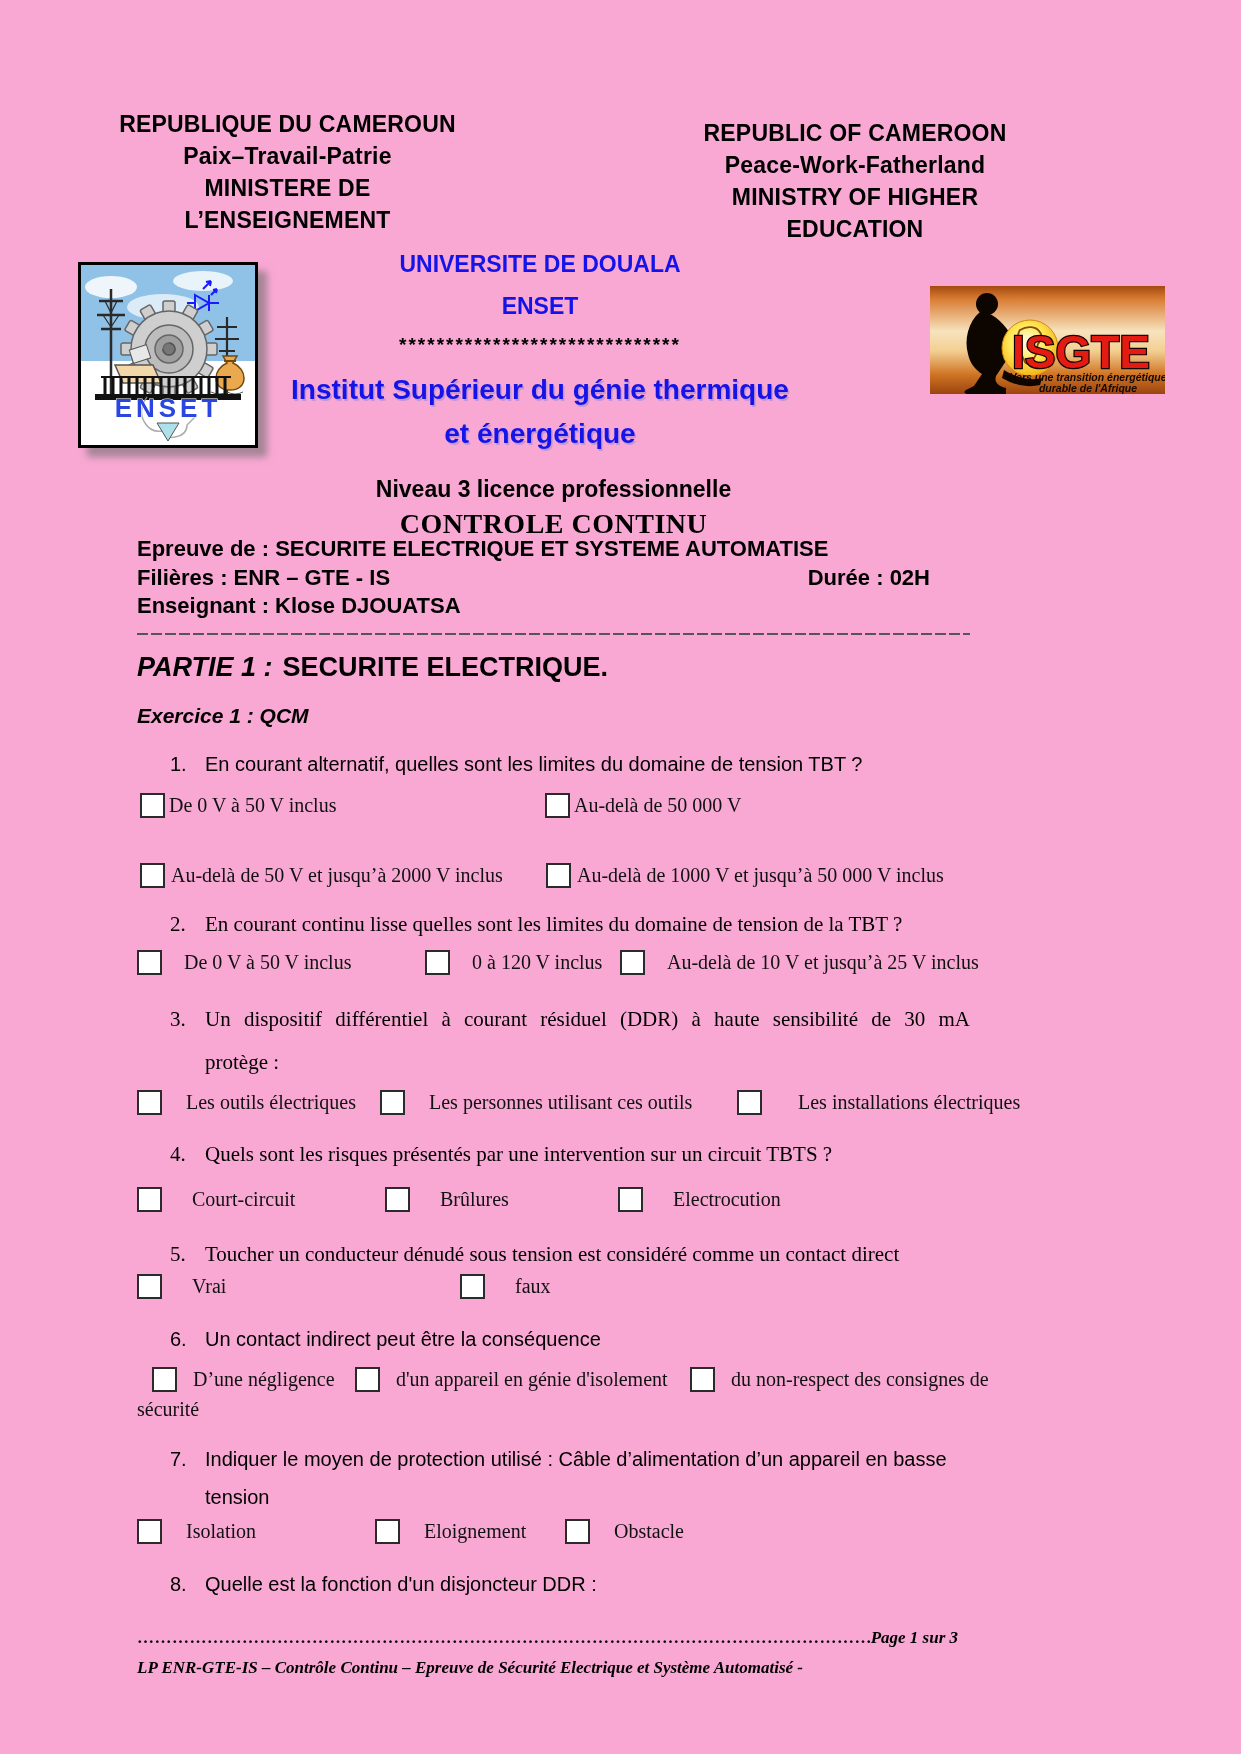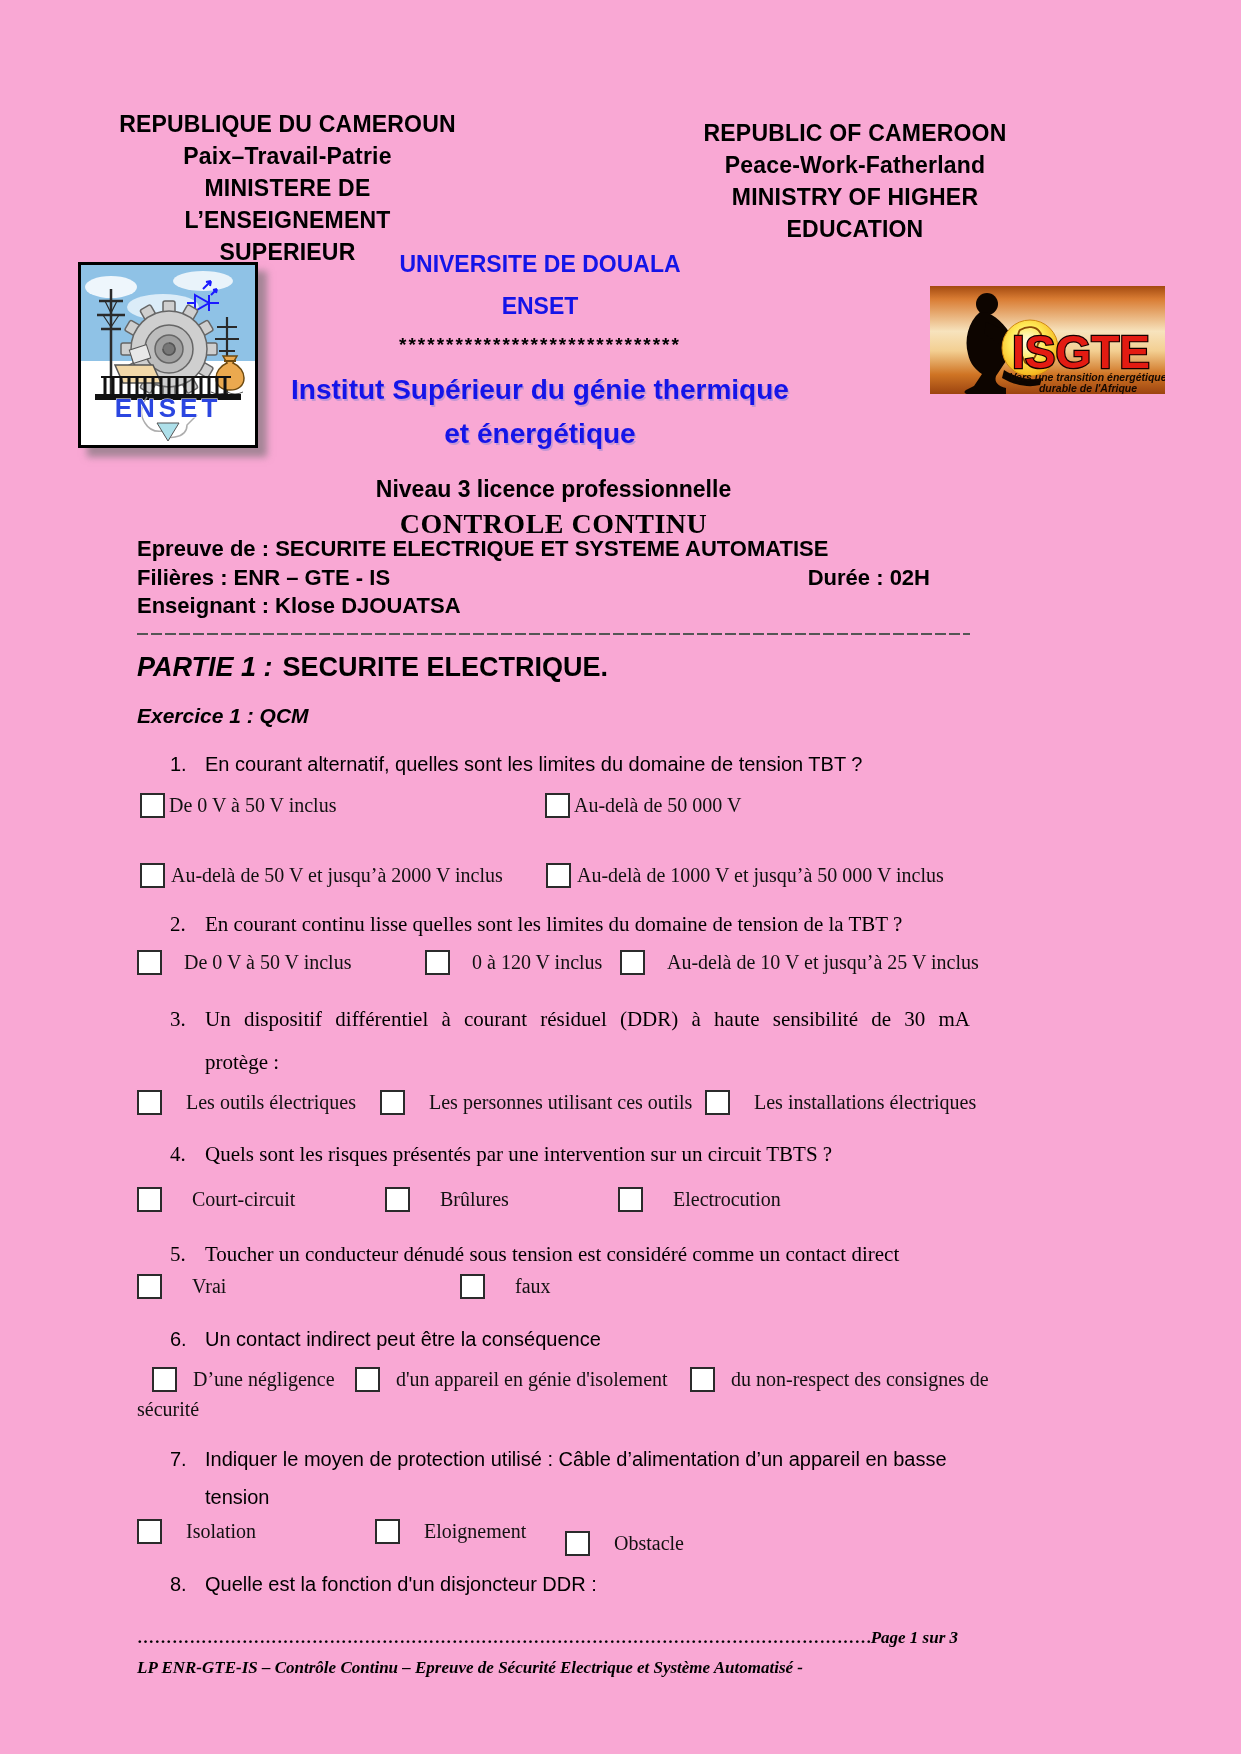--- a/index.html
+++ b/index.html
@@ -57,21 +57,20 @@
 </style>
 </head>
 <body>
 
 <div class="page">
 
   <div class="hdr" id="hdrL">
     <div>REPUBLIQUE DU CAMEROUN</div>
     <div>Paix–Travail-Patrie</div>
     <div>MINISTERE DE L’ENSEIGNEMENT</div>
-    <div>SUPERIEUR</div>
   </div>
 
   <div class="hdr" id="hdrR">
     <div>REPUBLIC OF CAMEROON</div>
     <div>Peace-Work-Fatherland</div>
     <div>MINISTRY OF HIGHER</div>
     <div>EDUCATION</div>
   </div>
 
   <div id="centerBlock">
@@ -246,21 +245,21 @@
         </div>
         <div class="opt-row" style="top: 1090px;">
           <span class="opt" style="left: 0px;">
             <span class="cb" style="margin-right: 24px;"></span>
             <span class="opt-label">Les outils électriques</span>
           </span>
           <span class="opt" style="left: 243px;">
             <span class="cb" style="margin-right: 24px;"></span>
             <span class="opt-label">Les personnes utilisant ces outils</span>
           </span>
-          <span class="opt" style="left: 568px;">
+          <span class="opt" style="left: 600px; gap: 12px;">
             <span class="cb" style="margin-right: 24px;"></span>
             <span class="opt-label">Les installations électriques</span>
           </span>
         </div>
         <div class="cblock q-text q-serif" style="top: 1133px;">
           <div class="q-line"><span class="q-num">4.</span><span>Quels sont les risques présentés par une intervention sur un circuit TBTS ?</span></div>
         </div>
         <div class="opt-row" style="top: 1187px;">
           <span class="opt" style="left: 0px;">
             <span class="cb" style="margin-right: 30px;"></span>
@@ -312,21 +311,21 @@
         </div>
         <div class="opt-row" style="top: 1519px;">
           <span class="opt" style="left: 0px; justify-content: space-between;">
             <span class="cb" style="margin-right: 24px;"></span>
             <span class="opt-label">Isolation</span>
           </span>
           <span class="opt" style="left: 238px;">
             <span class="cb" style="margin-right: 24px;"></span>
             <span class="opt-label">Eloignement</span>
           </span>
-          <span class="opt" style="left: 428px; margin-top: 12px;">
+          <span class="opt" style="left: 428px;">
             <span class="cb" style="margin-right: 24px;"></span>
             <span class="opt-label">Obstacle</span>
           </span>
         </div>
         <div class="cblock q-text q-sans" style="top: 1565px;">
           <div class="q-line"><span class="q-num">8.</span><span>Quelle est la fonction d'un disjoncteur DDR :</span></div>
         </div>
       </div>
 
     <div class="cblock" id="dotLine">

